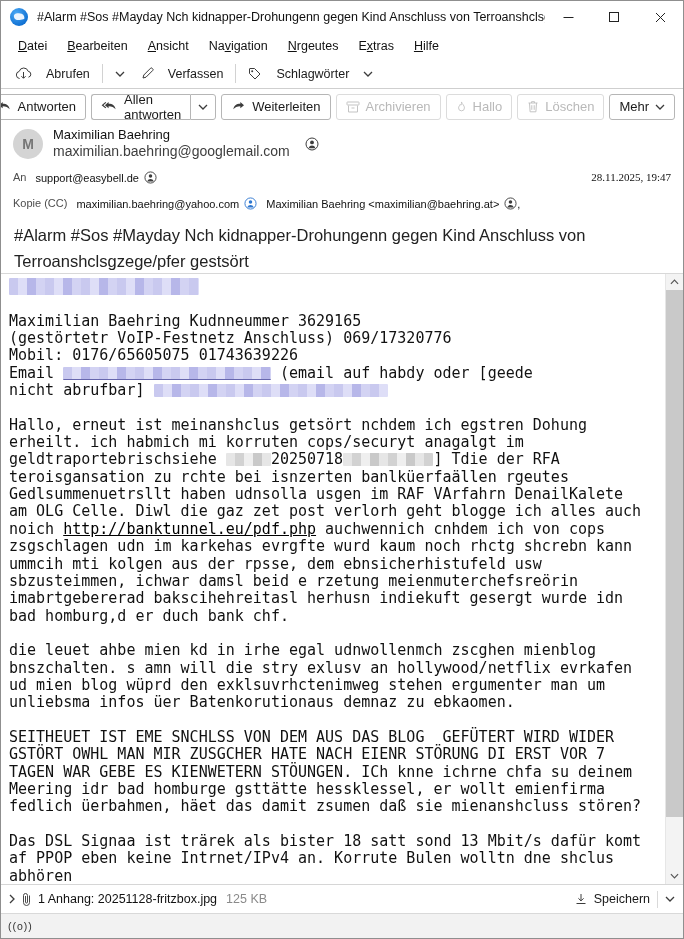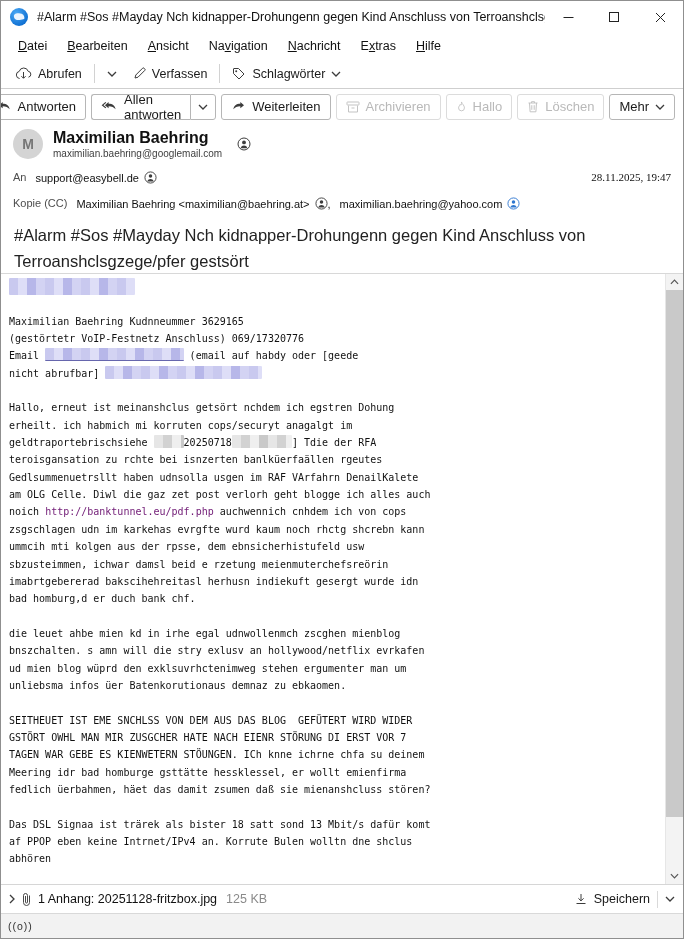--- a/index.html
+++ b/index.html
@@ -18,53 +18,53 @@
   .win-controls { display:flex; flex:0 0 auto; }
   .win-btn { width:46px; height:32px; display:flex; align-items:center; justify-content:center; color:#222; }
 
   
   .menubar { height:26px; display:flex; align-items:center; padding-left:8px; gap:2px; font-size:12.5px; flex:0 0 auto;text-align:right; }
   .mi { padding:3px 9px; color:#111; }
   .mn-u { text-decoration:underline; }
 
   
   .toolbar { height:30px; display:flex; align-items:center; padding-left:6px; font-size:12.5px; border-bottom:1px solid #cfcfcf; flex:0 0 auto; }
-  .tbtn { display:inline-flex; align-items:center; gap:6px; padding:3px 8px; color:#1a1a1a; }
+  .tbtn { display:inline-flex; align-items:center; gap:14px; padding:3px 8px; color:#1a1a1a; }
   .tsep { width:1px; height:19px; background:#d2d2d2; margin:0 4px; }
   .chev { display:inline-flex; color:#3c3c3c; }
   .tbtn .icon, .abtn .icon { display:inline-flex; color:#3c3c3c; }
 
   
   .actionrow { height:35px; display:flex; align-items:center; justify-content:flex-end; gap:5px; padding:0 8px; background:#fff; flex:0 0 auto; }
   .abtn { display:inline-flex; align-items:center; gap:6px; height:26px; padding:0 9px; border:1px solid #b6b6b6; border-radius:3px; background:#fff; font-size:13px; color:#1a1a1a; }
   .split { display:inline-flex; }
   .split .main { border-radius:3px 0 0 3px; border-right:none; }
   .split .dd { border-radius:0 3px 3px 0; padding:0 7px; }
   .abtn.disabled { border-color:#dcdcdc; color:#b9b9b9; }
   .abtn.disabled .icon { color:#c3c3c3; }
 
   
   .hdr-from { height:40px; display:flex; align-items:center; padding:0 12px; gap:10px; flex:0 0 auto; }
   .avatar { width:30px; height:30px; border-radius:50%; background:#d4d4d4; color:#767676; font-size:14px; font-weight:bold; display:flex; align-items:center; justify-content:center; flex:0 0 auto; }
   .from-block { line-height:1.25; }
-  .from-name { font-size:16px; font-weight:bold; color:#111; }
-  .from-email { font-size:10px; color:#3e3e3e; }
+  .from-name { font-size:13px; font-weight:normal; color:#111; }
+  .from-email { font-size:14px; color:#3e3e3e; }
   .contact-ic { display:inline-flex; color:#3d3d3d; vertical-align:-2px; margin-left:5px; }
   .contact-ic.blue { color:#2e77d0; }
   .hdr-row { height:26px; display:flex; align-items:center; padding:0 12px; font-size:11px; gap:9px; flex:0 0 auto; }
   .hdr-label { color:#4d4d4d; }
   .hdr-val { color:#111; }
   .hdr-date { margin-left:auto; color:#111;font-family:Liberation Serif, serif; }
   .subject { padding:7px 13px 0 13px; font-size:16.5px; line-height:1.55; color:#222; max-width:600px; height:57px; flex:0 0 auto; }
 
   
   .bodywrap { flex:1 1 auto; border-top:1px solid #d8d8d8; display:flex; background:#fff; min-height:0; }
   .bodylines { flex:1 1 auto; padding:4px 0 0 8px; overflow:hidden; }
-  .bline { height:17.35px; white-space:pre; font-family:"DejaVu Sans Mono", monospace; font-size:10px; line-height:17.35px; color:#111; }
-  .blink { color:#701a75; }
+  .bline { height:17.35px; white-space:pre; font-family:"DejaVu Sans Mono", monospace; font-size:15px; line-height:17.35px; color:#111; }
+  .blink { color:#000000; text-decoration:underline; }
   .redact { display:inline-block; height:13px; border-radius:1px; vertical-align:-2px;
             background:repeating-linear-gradient(90deg,#c9c9ef 0 9px,#dedef7 9px 18px,#b7b7e9 18px 27px,#d3d3f3 27px 36px); }
   .redact.rb { height:17px; vertical-align:-4px; }
   .redact.ru { border-bottom:1px solid #6666ad; }
   .redact.rg { background:repeating-linear-gradient(90deg,#e6e6e6 0 9px,#d2d2d2 9px 18px,#efefef 18px 27px,#c9c9c9 27px 36px); }
 
   
   .sbar { flex:0 0 17px; background:#f3f3f3; border-left:1px solid #e6e6e6; display:flex; flex-direction:column; align-items:center; }
   .sbar-btn { height:16px; width:17px; display:flex; align-items:center; justify-content:center; color:#555; flex:0 0 auto; }
   .sbar-thumb { width:17px; height:527px; background:#c9c9c9; flex:0 0 auto; }
@@ -113,21 +113,21 @@
           </span>
       </div>
     </div>
   </div>
 
   <div class="menubar">
     <span class="mi"><span></span><span class="mn-u">D</span><span>atei</span></span>
     <span class="mi"><span></span><span class="mn-u">B</span><span>earbeiten</span></span>
     <span class="mi"><span></span><span class="mn-u">A</span><span>nsicht</span></span>
     <span class="mi"><span>Na</span><span class="mn-u">v</span><span>igation</span></span>
-    <span class="mi"><span></span><span class="mn-u">N</span><span>achricht</span></span>
+    <span class="mi"><span></span><span class="mn-u">N</span><span>rgeutes</span></span>
     <span class="mi"><span>E</span><span class="mn-u">x</span><span>tras</span></span>
     <span class="mi"><span></span><span class="mn-u">H</span><span>ilfe</span></span>
   </div>
 
   <div class="toolbar">
     <span class="tbtn">
       <span class="icon">
           <svg width="17" height="13" viewBox="0 0 17 13">
             <path d="M4.6 11.5a3.6 3.6 0 0 1-.4-7.1 4.7 4.7 0 0 1 9-0.1 3 3 0 0 1 .3 5.9" fill="none" stroke="currentColor"></path>
             <path d="M8.5 5v6M6.4 9.2l2.1 2.1 2.1-2.1" fill="none" stroke="currentColor"></path>
@@ -260,44 +260,45 @@
             <circle cx="7" cy="7" r="6" fill="none" stroke="currentColor"></circle>
             <circle cx="7" cy="5.4" r="1.9" fill="currentColor"></circle>
             <path d="M3.6 11.2c.7-1.9 1.8-2.6 3.4-2.6s2.7.7 3.4 2.6" fill="currentColor"></path>
           </svg>
         </span></span>
     <span class="hdr-date">28.11.2025, 19:47</span>
   </div>
 
   <div class="hdr-row">
     <span class="hdr-label">Kopie (CC)</span>
+    <span class="hdr-val"><span>maximilian.baehring@yahoo.com</span><span class="contact-ic blue">
+          <svg width="13" height="13" viewBox="0 0 14 14">
+            <circle cx="7" cy="7" r="6" fill="none" stroke="currentColor"></circle>
+            <circle cx="7" cy="5.4" r="1.9" fill="currentColor"></circle>
+            <path d="M3.6 11.2c.7-1.9 1.8-2.6 3.4-2.6s2.7.7 3.4 2.6" fill="currentColor"></path>
+          </svg>
+        </span></span>
     <span class="hdr-val"><span>Maximilian Baehring &lt;maximilian@baehring.at&gt;</span><span class="contact-ic">
           <svg width="13" height="13" viewBox="0 0 14 14">
             <circle cx="7" cy="7" r="6" fill="none" stroke="currentColor"></circle>
             <circle cx="7" cy="5.4" r="1.9" fill="currentColor"></circle>
             <path d="M3.6 11.2c.7-1.9 1.8-2.6 3.4-2.6s2.7.7 3.4 2.6" fill="currentColor"></path>
           </svg>
         </span><span>,</span></span>
-    <span class="hdr-val"><span>maximilian.baehring@yahoo.com</span><span class="contact-ic blue">
-          <svg width="13" height="13" viewBox="0 0 14 14">
-            <circle cx="7" cy="7" r="6" fill="none" stroke="currentColor"></circle>
-            <circle cx="7" cy="5.4" r="1.9" fill="currentColor"></circle>
-            <path d="M3.6 11.2c.7-1.9 1.8-2.6 3.4-2.6s2.7.7 3.4 2.6" fill="currentColor"></path>
-          </svg>
-        </span></span>
   </div>
 
   <div class="subject">#Alarm #Sos #Mayday Nch kidnapper-Drohungenn gegen Kind Anschluss von Terroanshclsgzege/pfer gestsört</div>
 
   <div class="bodywrap">
     <div class="bodylines">
         <div class="bline"><span class="redact rb" style="width: 21ch;"></span></div>
         <div class="bline">&nbsp;</div>
         <div class="bline"><span>Maximilian Baehring Kudnneummer 3629165</span></div>
         <div class="bline"><span>(gestörtetr VoIP-Festnetz Anschluss) 069/17320776</span></div>
+        <div class="bline"><span>Mobil: 0176/65605075 01743639226</span></div>
         <div class="bline"><span>Email </span><span class="redact ru" style="width: 23ch;"></span><span> (email auf habdy oder [geede</span></div>
         <div class="bline"><span>nicht abrufbar] </span><span class="redact" style="width: 26ch;"></span></div>
         <div class="bline">&nbsp;</div>
         <div class="bline"><span>Hallo, erneut ist meinanshclus getsört nchdem ich egstren Dohung</span></div>
         <div class="bline"><span>erheilt. ich habmich mi korruten cops/securyt anagalgt im</span></div>
         <div class="bline"><span>geldtraportebrischsiehe </span><span class="redact rg" style="width: 5ch;"></span><span>20250718</span><span class="redact rg" style="width: 10ch;"></span><span>] Tdie der RFA</span></div>
         <div class="bline"><span>teroisgansation zu rchte bei isnzerten banlküerfaällen rgeutes</span></div>
         <div class="bline"><span>Gedlsummenuetrsllt haben udnsolla usgen im RAF VArfahrn DenailKalete</span></div>
         <div class="bline"><span>am OLG Celle. Diwl die gaz zet post verlorh geht blogge ich alles auch</span></div>
         <div class="bline"><span>noich </span><a class="blink">http://banktunnel.eu/pdf.php</a><span> auchwennich cnhdem ich von cops</span></div>

